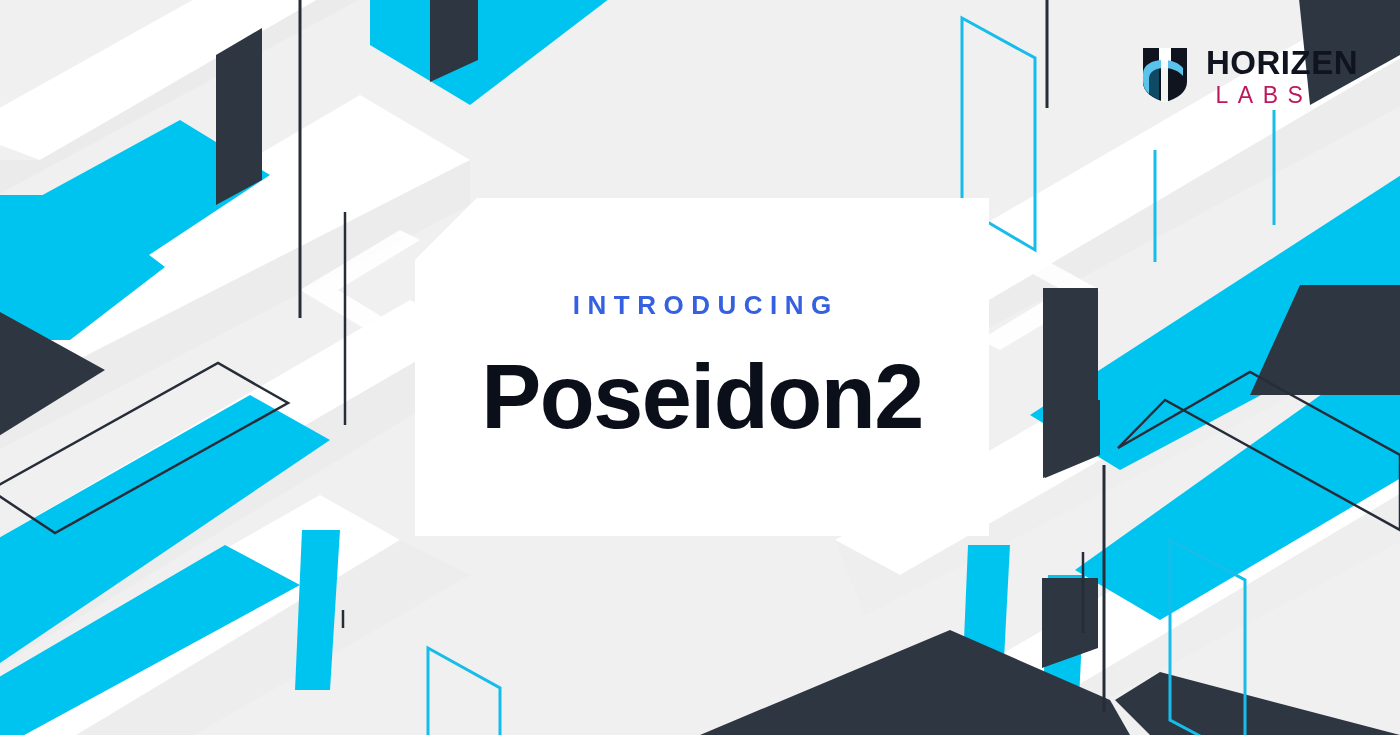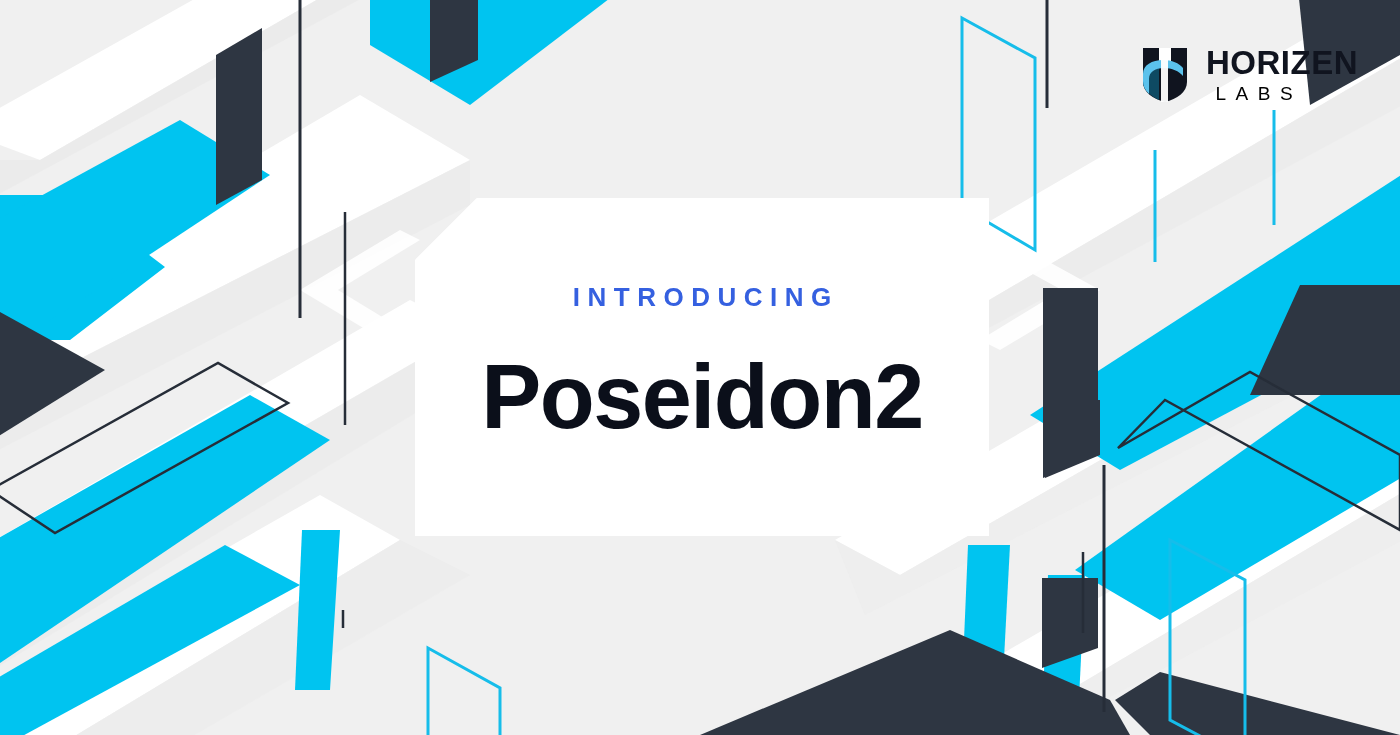--- a/index.html
+++ b/index.html
@@ -65,21 +65,21 @@
     line-height: 1;
     margin: 0 0 34px 0;
     white-space: nowrap;
   }
   .headline {
     color: #0b0f1a;
     font-size: 90px;
     font-weight: bold;
     letter-spacing: -1.5px;
     line-height: 1;
-    margin: 8px;
+    margin: 0;
     white-space: nowrap;
     text-align: center;
   }
 
   
   #logo-lockup {
     position: absolute;
     right: 42px;
     top: 46px;
     display: flex;
@@ -93,22 +93,22 @@
     line-height: 1;
   }
   .wm-primary {
     color: #10141f;
     font-size: 33px;
     font-weight: bold;
     letter-spacing: 0.5px;
     line-height: 1;
   }
   .wm-secondary {
-    color: #000000;
-    font-size: 19px;
+    color: #be185d;
+    font-size: 23px;
     font-weight: normal;
     letter-spacing: 9.5px;
     text-indent: 9.5px;
     line-height: 1;
     margin-top: 5px;
   }
 </style>
 </head>
 <body>
 

